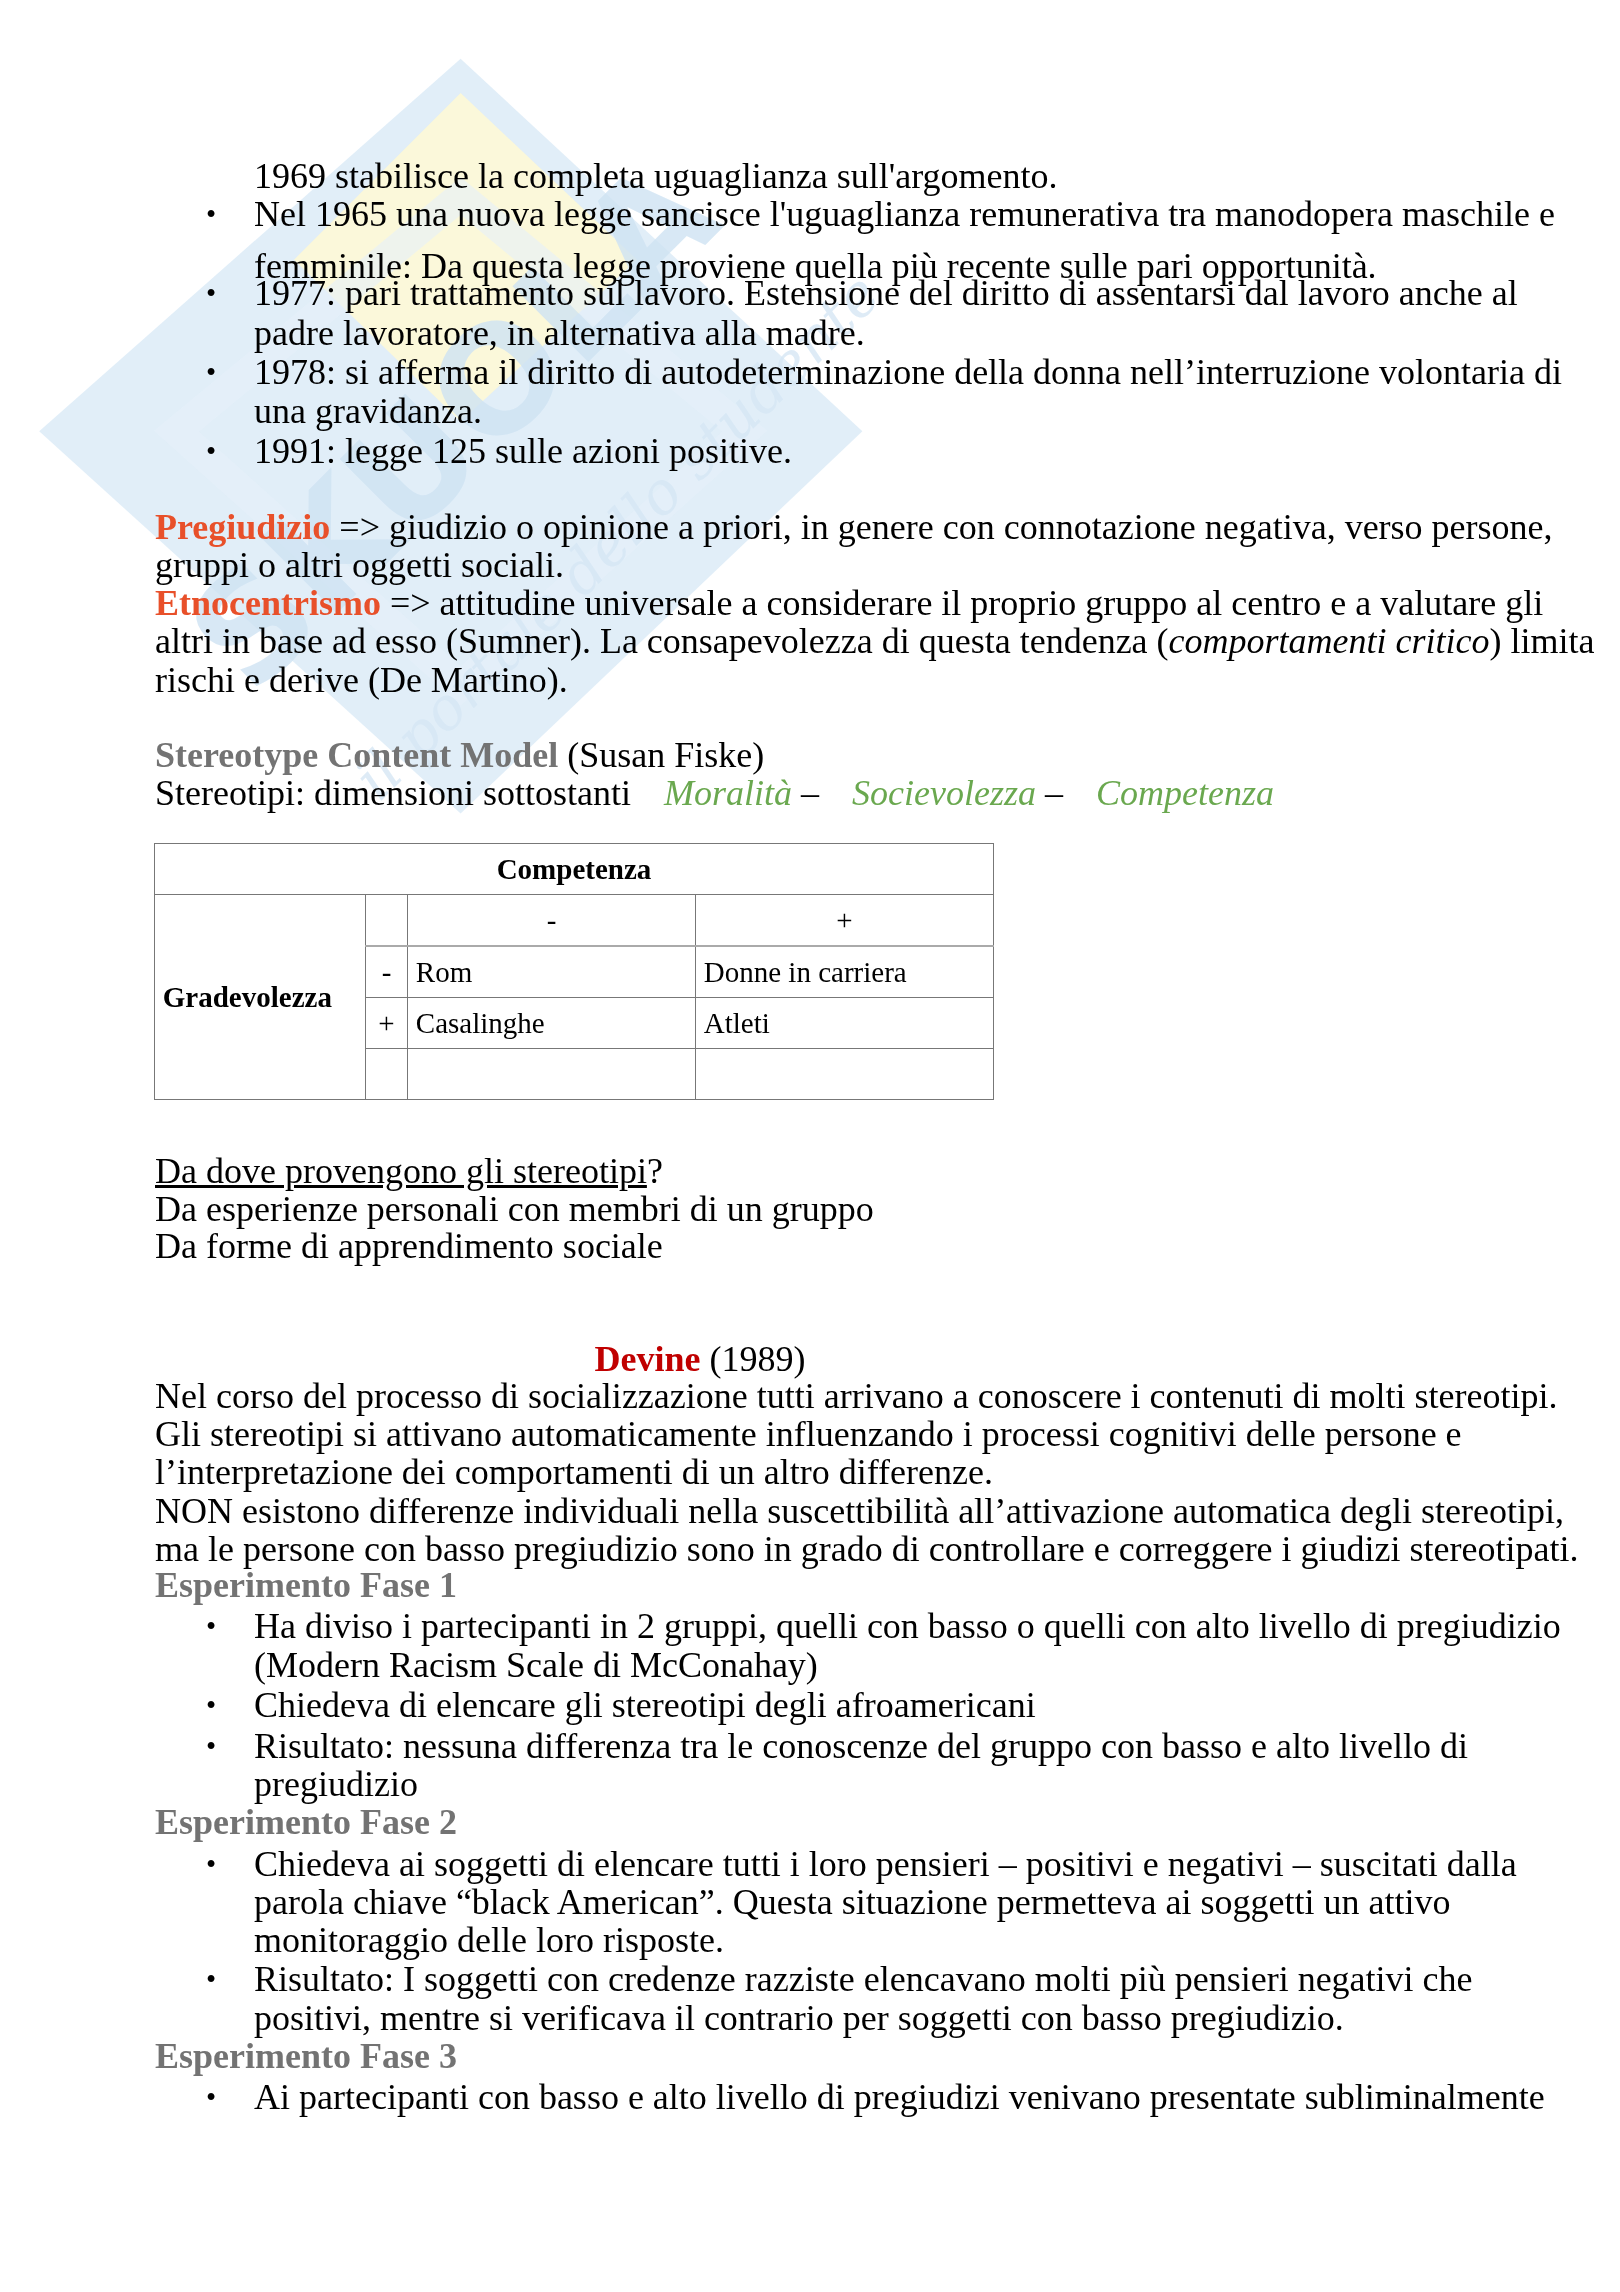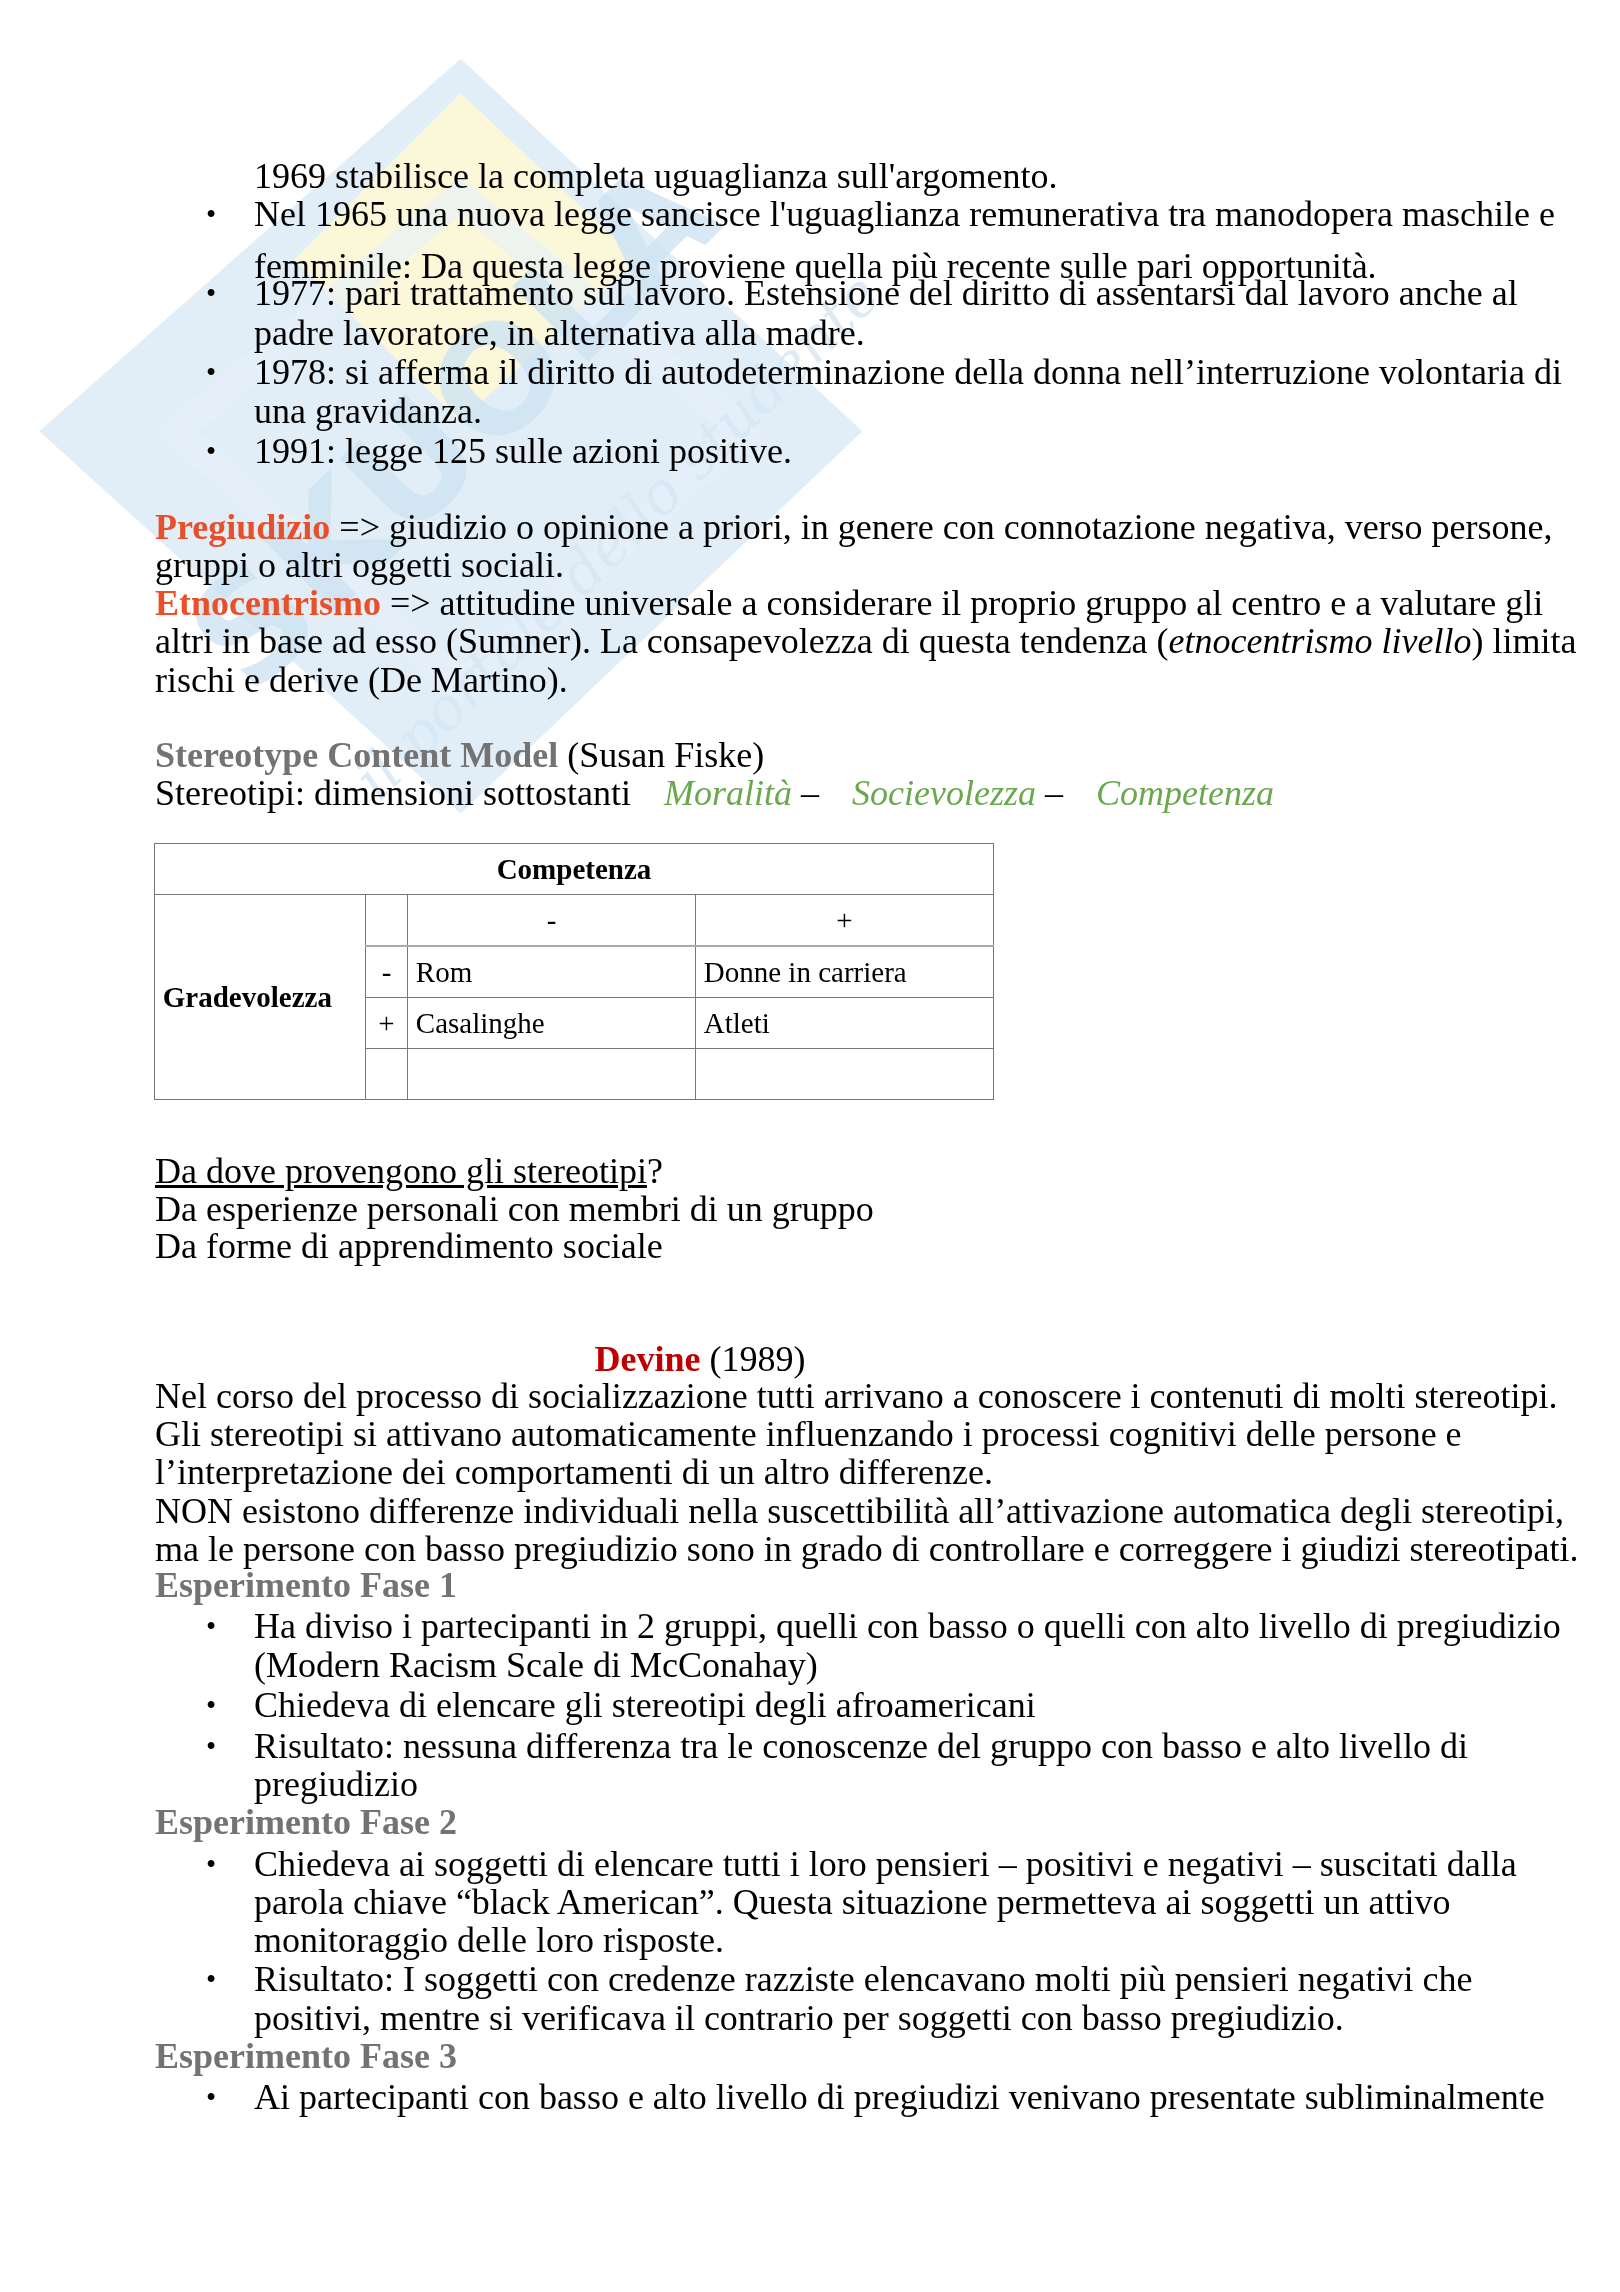--- a/index.html
+++ b/index.html
@@ -55,21 +55,21 @@
   <div class="line ind" style="top:432px">1991: legge 125 sulle azioni positive.</div>
 
   <div class="line" style="top:508px">
     <span class="red">Pregiudizio</span><span> =&gt; </span><span>giudizio o opinione a priori, in genere con connotazione negativa, verso persone,</span>
   </div>
   <div class="line" style="top:546px">gruppi o altri oggetti sociali.</div>
   <div class="line" style="top:584px">
     <span class="red">Etnocentrismo</span><span> =&gt; </span><span>attitudine universale a considerare il proprio gruppo al centro e a valutare gli</span>
   </div>
   <div class="line" style="top:622px">
-    <span>altri in base ad esso (Sumner). La consapevolezza di questa tendenza (</span><i>etnocentrismo livello</i><span>) limita</span>
+    <span>altri in base ad esso (Sumner). La consapevolezza di questa tendenza (</span><i>comportamenti critico</i><span>) limita</span>
   </div>
   <div class="line" style="top:661px">rischi e derive (De Martino).</div>
 
   <div class="line" style="top:736px">
     <span class="blue">Stereotype Content Model</span><span> (Susan Fiske)</span>
   </div>
   <div class="line" style="top:774px">
     <span>Stereotipi: dimensioni sottostanti </span><span class="green">Moralità</span><span> – </span><span class="green">Socievolezza</span><span> – </span><span class="green">Competenza</span>
   </div>
 

